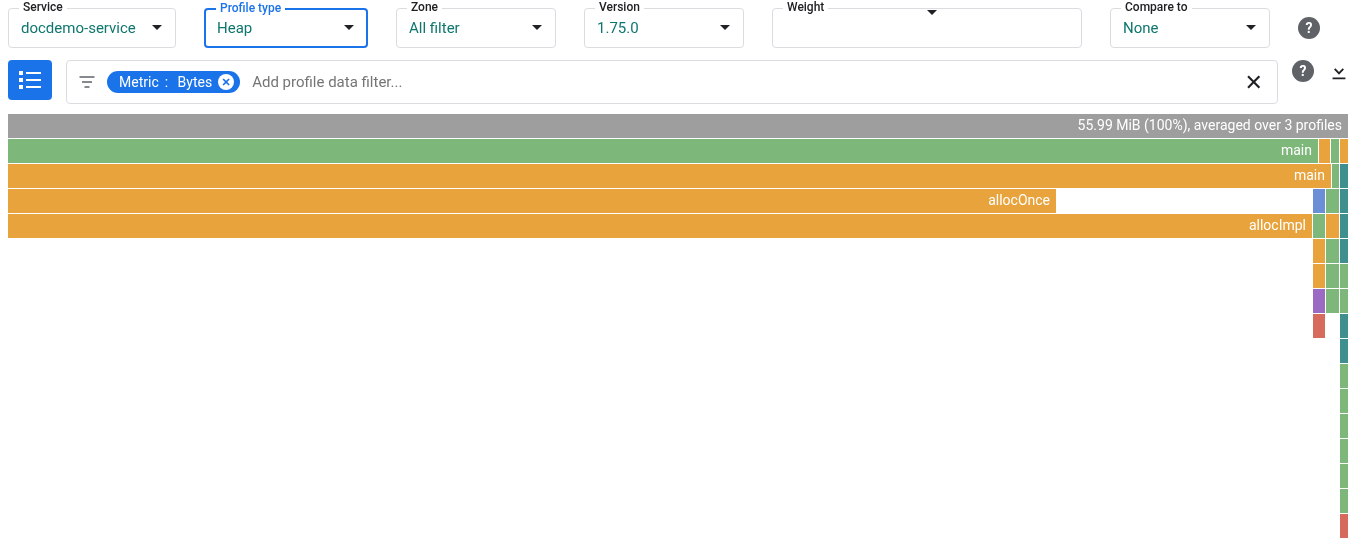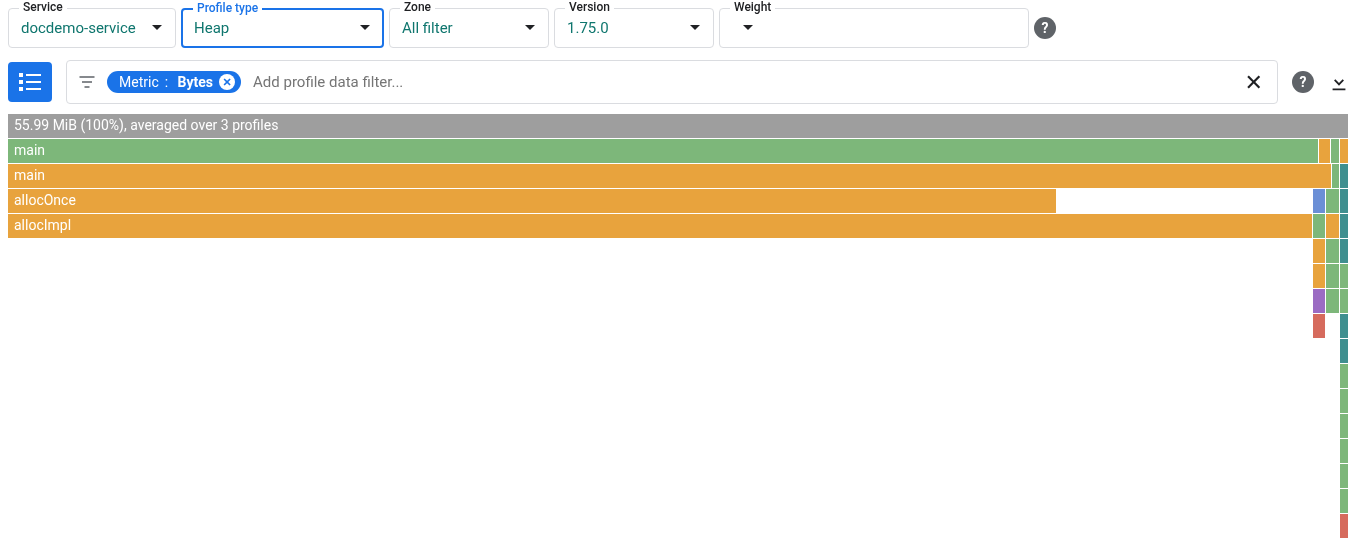--- a/index.html
+++ b/index.html
@@ -1,20 +1,20 @@
 <!DOCTYPE html>
 <html><head>
 <meta charset="utf-8">
 <style>
   * { box-sizing: border-box; font-family: Roboto, Arial, sans-serif; }
   body { margin: 0; padding: 0; background: #fff; color: #202124; }
   .wrap { width: 1358px; height: 556px; padding: 4px 8px; }
 
   
-  .filter-row { display: flex; gap: 5px; align-items: center; padding: 4px 0 12px; }
+  .filter-row { display: flex; gap: 28px; align-items: center; padding: 4px 0 12px; }
   .select-box {
     position: relative;
     border: 1px solid #dadce0;
     border-radius: 4px;
     height: 40px;
     display: flex; align-items: center;
     padding: 0 12px;
     background: #fff;
     cursor: pointer;
   }
@@ -31,48 +31,48 @@
   .select-box.active .select-label { color: #1a73e8; }
   .select-value { font-size: 15px; color: #0f766e; flex: 1; white-space: nowrap; }
   .select-arrow { margin-left: 10px; display: flex; }
   .help-icon {
     width: 22px; height: 22px; border-radius: 50%;
     background: #5f6368; color: #fff; display: flex; align-items: center; justify-content: center;
     font-size: 14px; font-weight: bold; cursor: pointer;
   }
 
   
-  .bar-row { display: flex; gap: 14px; align-items: center; padding-bottom: 10px; }
+  .bar-row { display: flex; gap: 14px; align-items: flex-start; padding-bottom: 10px; }
   .list-btn {
     width: 44px; height: 40px; background: #1a73e8; border-radius: 4px;
     display: flex; align-items: center; justify-content: center; cursor: pointer;
   }
   .filter-bar {
     flex: 1; height: 44px; border: 1px solid #dadce0; border-radius: 4px;
     display: flex; align-items: center; padding: 0 10px; gap: 10px;
   }
   .funnel { display: flex; align-items: center; cursor: pointer; }
   .chip {
     display: inline-flex; align-items: center; gap: 6px;
     background: #1a73e8; color: #fff; border-radius: 14px;
     padding: 3px 6px 3px 12px; font-size: 14px; cursor: pointer;
   }
   .chip .label { font-weight: 400; }
-  .chip .value { font-weight: 700; }
+  .chip .value { font-weight: 400; }
   .chip-x {
     width: 16px; height: 16px; border-radius: 50%; background: #fff; color: #1a73e8;
     display: flex; align-items: center; justify-content: center; font-size: 11px; font-weight: bold;
   }
   .filter-input { flex: 1; border: none; outline: none; font-size: 15px; color: #15803d; background: transparent; }
   .close-x { font-size: 22px; font-weight: 500; cursor: pointer; padding: 0 4px; }
   .dl-icon { display: flex; cursor: pointer; }
 
   
   .flame { position: relative; width: 1340px; }
-  .flame-row { position: relative; height: 24px; margin-bottom: 1px; }
+  .flame-row { position: relative; height: 24px; margin-bottom: 1px; text-align: right; }
   .flame-cell {
     position: absolute; top: 0; height: 24px;
     font-size: 14px; color: #fff; padding: 3px 6px 0; overflow: hidden; white-space: nowrap;
     cursor: pointer;
   }
   .c-gray { background: #9e9e9e; }
   .c-orange { background: #e8a33d; }
   .c-green { background: #7db77a; }
   .c-teal { background: #3f8f8f; }
   .c-blue { background: #6b8fd6; }
@@ -87,21 +87,21 @@
   <div class="filter-row" id="filter-row">
       <div class="select-box" style="width: 168px;">
         <span class="select-label">Service</span>
         <span class="select-value">docdemo-service</span>
         <span class="select-arrow">
           <svg width="12" height="8" viewBox="0 0 12 8">
             <path fill="#202124" d="M1 1l5 5 5-5z"></path>
           </svg>
         </span>
       </div>
-      <div class="select-box active" style="width: 203px;">
+      <div class="select-box active" style="width: 164px;">
         <span class="select-label">Profile type</span>
         <span class="select-value">Heap</span>
         <span class="select-arrow">
           <svg width="12" height="8" viewBox="0 0 12 8">
             <path fill="#202124" d="M1 1l5 5 5-5z"></path>
           </svg>
         </span>
       </div>
       <div class="select-box" style="width: 160px;">
         <span class="select-label">Zone</span>
@@ -114,22 +114,31 @@
       </div>
       <div class="select-box" style="width: 160px; align-items: center;">
         <span class="select-label">Version</span>
         <span class="select-value">1.75.0</span>
         <span class="select-arrow">
           <svg width="12" height="8" viewBox="0 0 12 8">
             <path fill="#202124" d="M1 1l5 5 5-5z"></path>
           </svg>
         </span>
       </div>
-      <div class="select-box" style="width: 310px;">
+      <div class="select-box" style="width: 310px; flex-direction: column;">
         <span class="select-label">Weight</span>
+        <span class="select-arrow">
+          <svg width="12" height="8" viewBox="0 0 12 8">
+            <path fill="#202124" d="M1 1l5 5 5-5z"></path>
+          </svg>
+        </span>
+      </div>
+      <div class="select-box" style="width: 160px;">
+        <span class="select-label">Compare to</span>
+        <span class="select-value">None</span>
         <span class="select-arrow">
           <svg width="12" height="8" viewBox="0 0 12 8">
             <path fill="#202124" d="M1 1l5 5 5-5z"></path>
           </svg>
         </span>
       </div>
 
     <div class="help-icon">?</div>
   </div>
 

